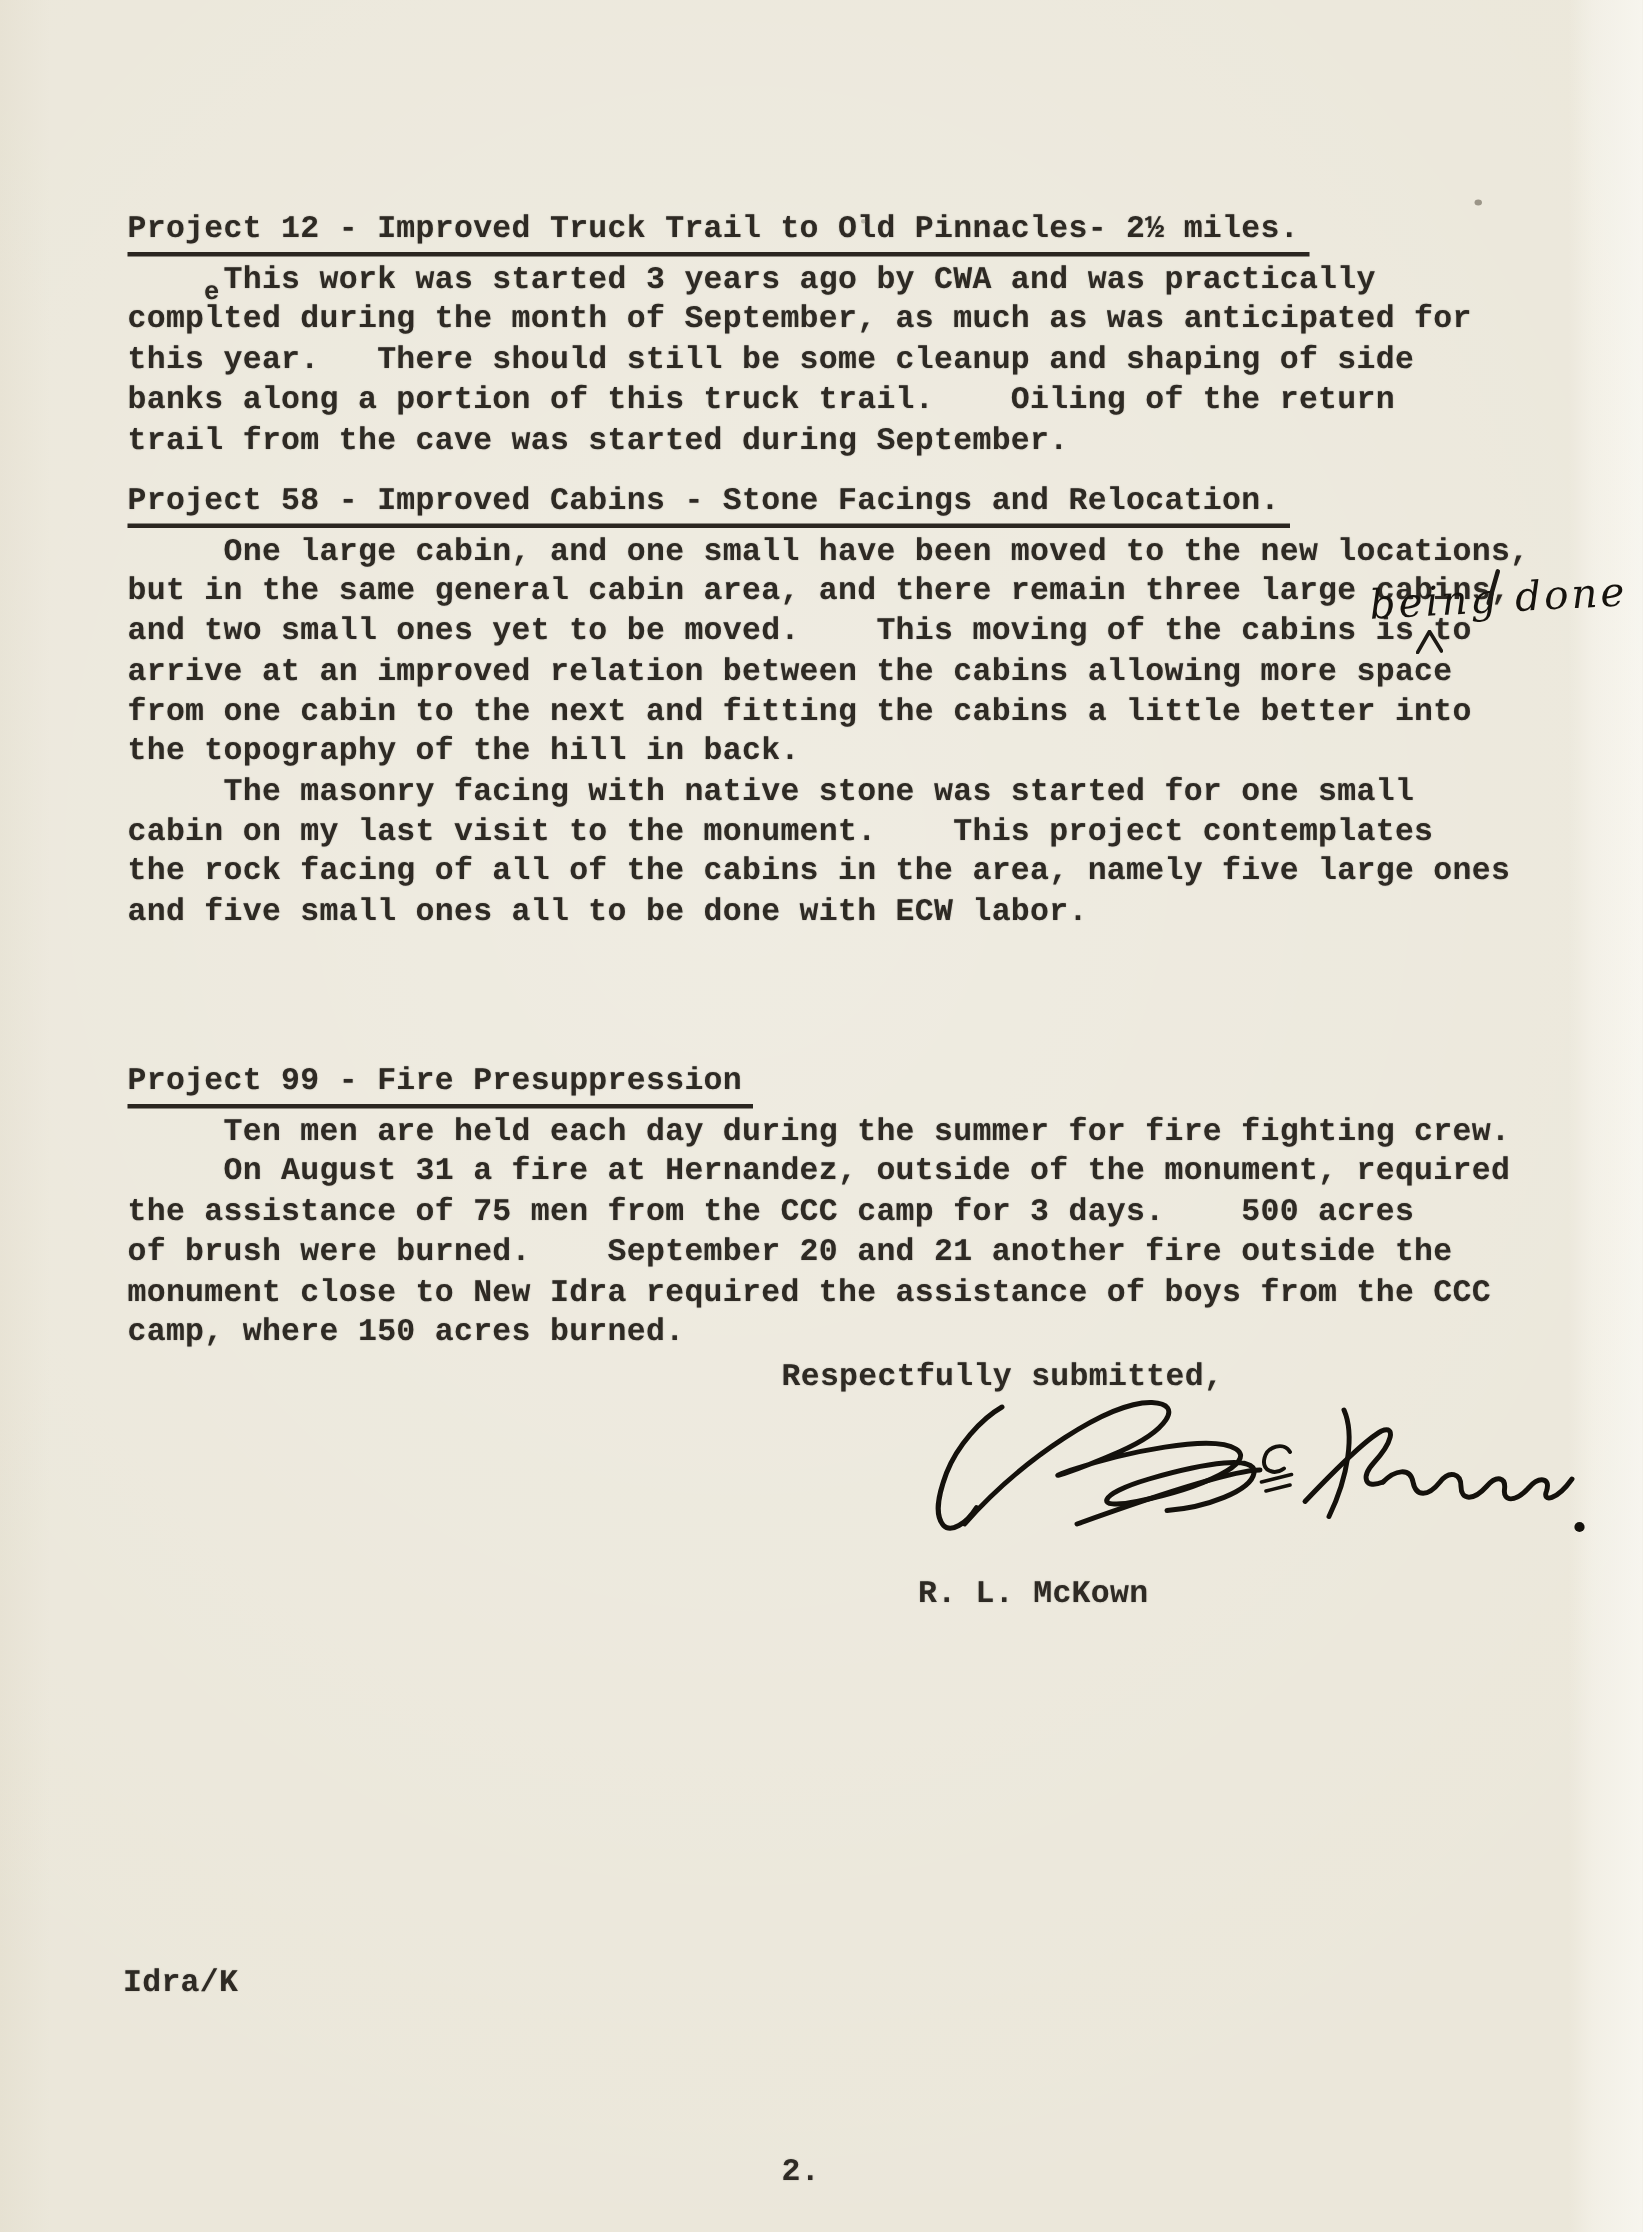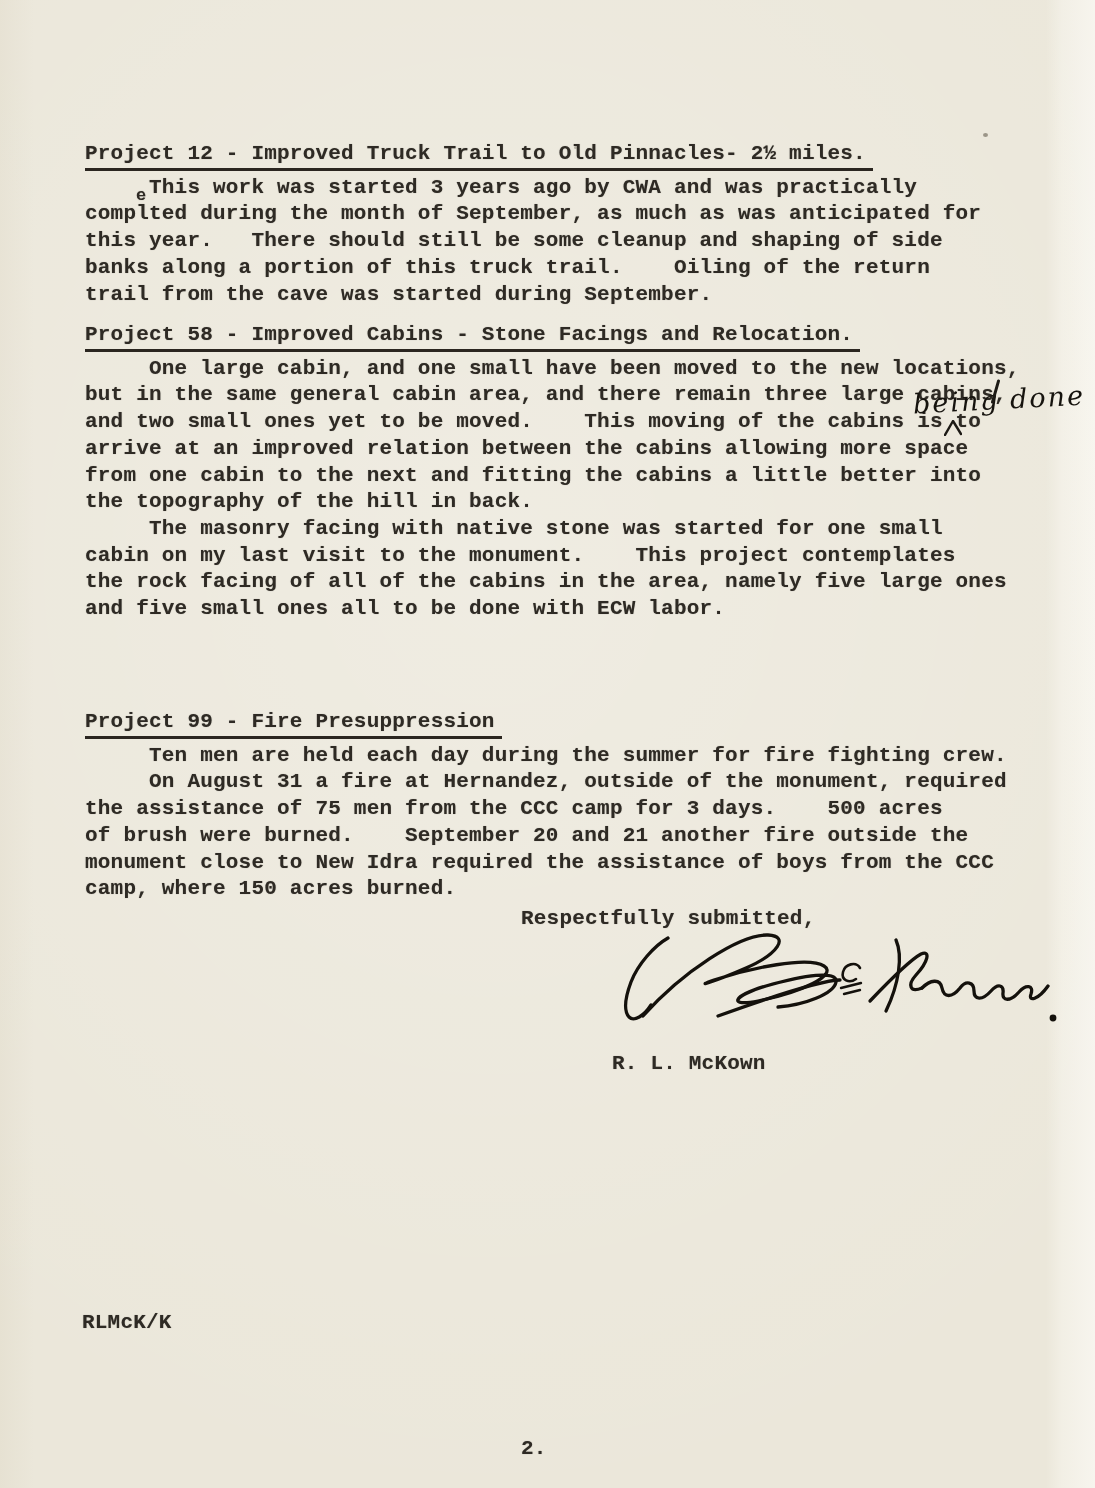--- a/index.html
+++ b/index.html
@@ -102,18 +102,18 @@
       <path d="M246,66 L262,62" stroke-width="2.4"></path>
       <path d="M298,12 C305,28 301,56 288,83"></path>
       <path d="M272,73 C292,52 312,32 323,26 C333,22 330,34 318,47 C309,57 312,65 324,60"></path>
       <path d="M324,60 C332,52 342,50 344,60 C346,70 354,70 362,60 C368,52 376,54 376,63 C376,72 384,73 393,63 C400,55 406,57 405,65 C404,73 412,74 421,64 C428,56 436,57 433,66 C430,74 440,72 450,58"></path>
       <circle cx="455" cy="90" r="3.4" fill="#14110c" stroke="none"></circle>
     </g>
   </svg>
 
   <div class="typed typed-name">R. L. McKown</div>
 
-  <div class="typed initials">RLMcK/K</div>
+  <div class="typed initials">Idra/K</div>
   <div class="typed page-number">2.</div>
 
   <div class="speck speck-1"></div>
   <div class="speck speck-2"></div>
 </div>
 
 </body></html>

